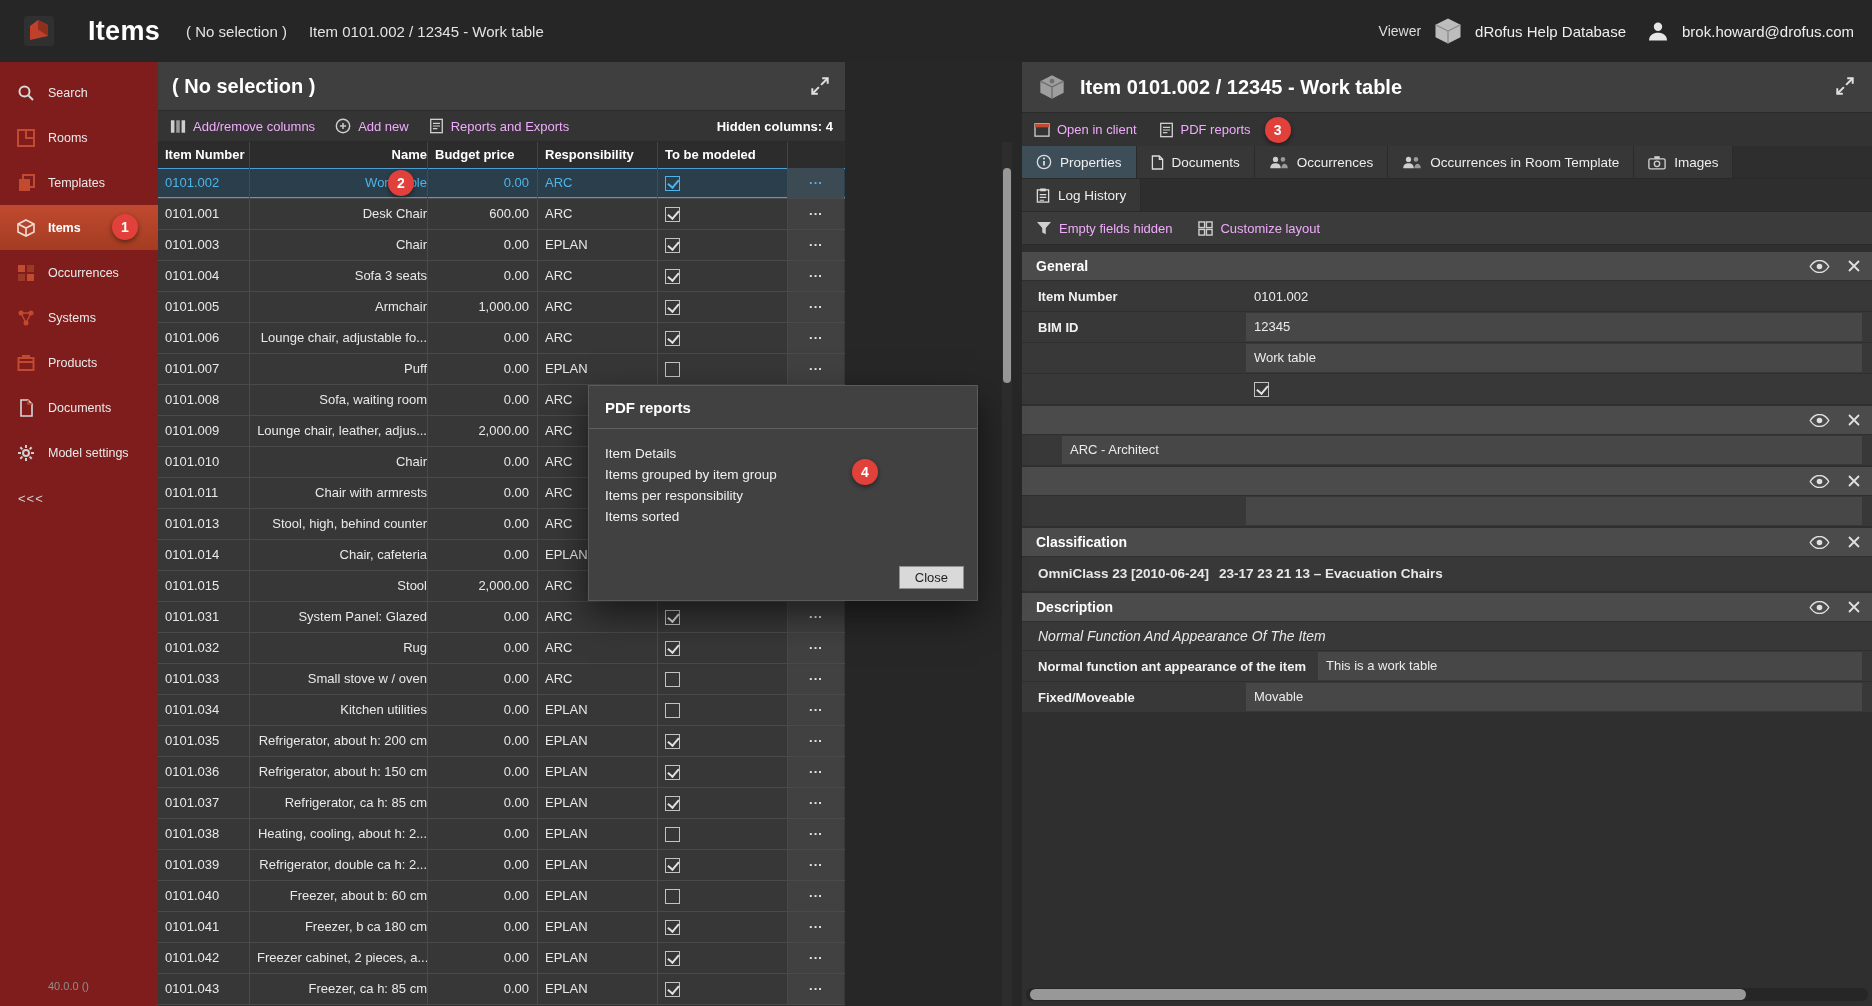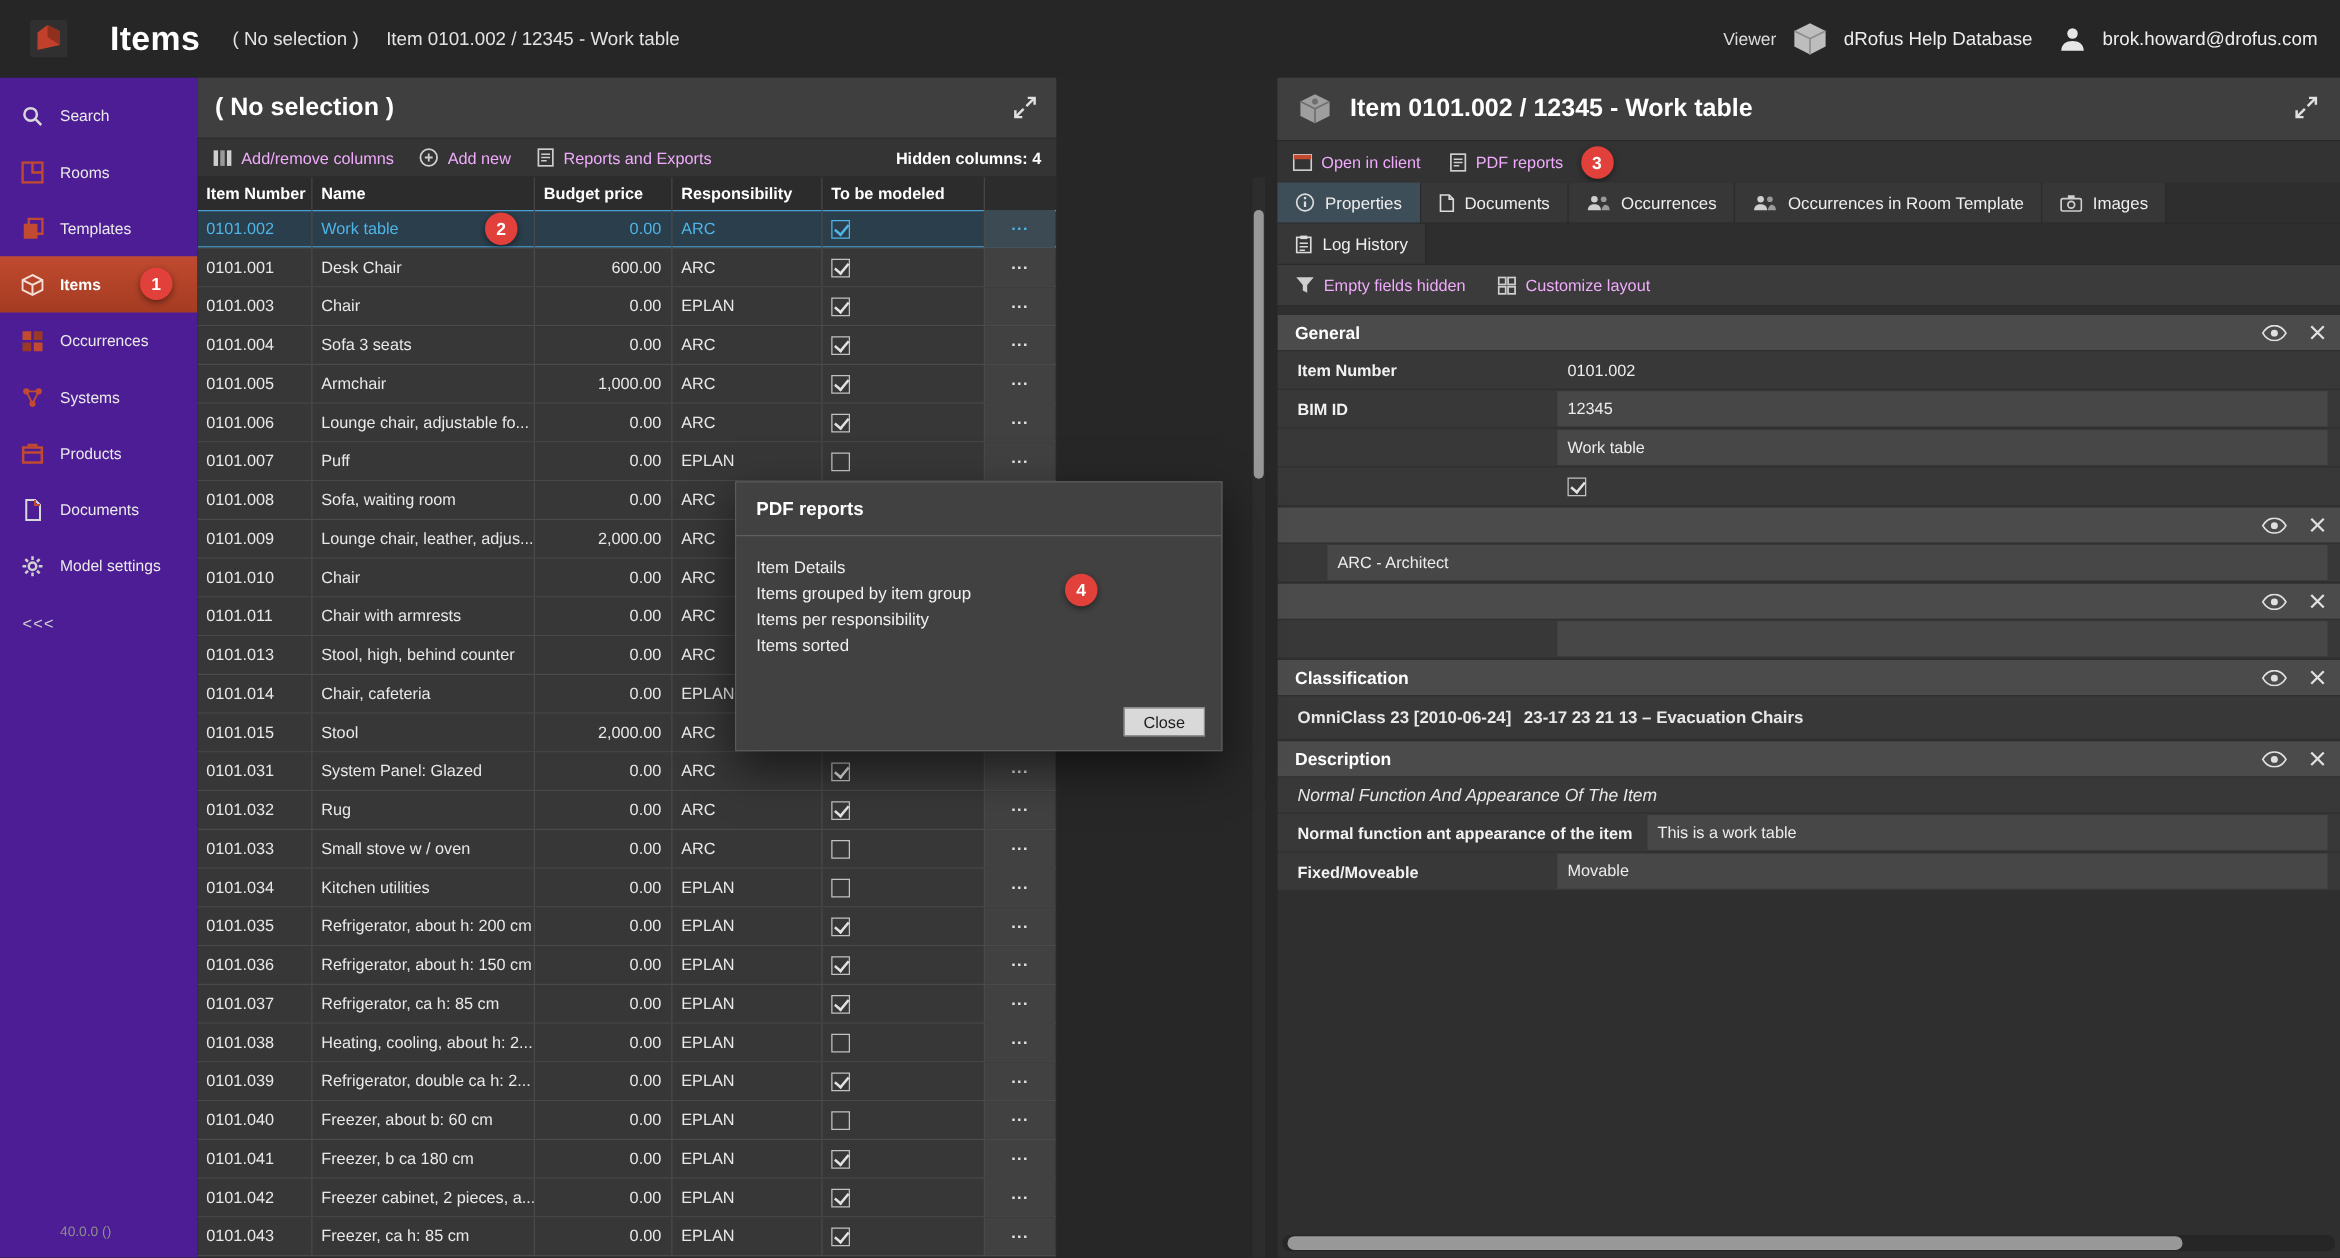--- a/index.html
+++ b/index.html
@@ -15,21 +15,21 @@
   .tb-item { margin-left:22px; font-size:15px; color:#e3e3e3; }
   .tb-right { margin-left:auto; display:flex; align-items:center; gap:12px; }
   .tb-role { font-size:14px; color:#dcdcdc; }
   .tb-db { font-size:15px; color:#eee; margin-right:8px; }
   .tb-user { font-size:15px; color:#eee; cursor:pointer; }
 
   
   .badge { width:26px; height:26px; border-radius:50%; background:#e2403a; color:#fff; font-size:14px; font-weight:bold; display:flex; align-items:center; justify-content:center; box-shadow:0 2px 5px rgba(0,0,0,.45); flex-shrink:0; }
 
   
-  .sidebar { position:absolute; left:0; top:62px; width:158px; bottom:0; background:#4c1d95; padding-top:8px; }
+  .sidebar { position:absolute; left:0; top:62px; width:158px; bottom:0; background:#7f1d1d; padding-top:8px; }
   .sb-item { height:45px; display:flex; align-items:center; padding-left:17px; gap:13px; cursor:pointer; position:relative; }
   .sb-item .lbl { font-size:12.5px; color:#eaeaea; }
   .sb-item.active { background:linear-gradient(180deg,#c04a2f,#a43c22); }
   .sb-item.active .lbl { color:#fff; font-weight:bold; }
   .sb-badge { position:absolute; right:20px; top:9px; }
   .sb-collapse { margin:16px 0 0 18px; font-size:13px; color:#d0d0d0; letter-spacing:1px; cursor:pointer; }
   .sb-version { position:absolute; left:48px; bottom:14px; font-size:11px; color:#8f8f8f; }
 
   
   .list-panel { position:absolute; left:158px; top:62px; width:687px; bottom:0; display:flex; flex-direction:column; background:#303030; }
@@ -38,21 +38,21 @@
   .panel-expand { position:absolute; right:14px; top:13px; cursor:pointer; }
   .lp-toolbar { height:32px; background:#343434; border-top:1px solid #2b2b2b; border-bottom:1px solid #2b2b2b; display:flex; align-items:center; padding:0 12px; gap:20px; flex-shrink:0; }
   .tb-btn { display:flex; align-items:center; gap:7px; font-size:13px; color:#f0abfc; cursor:pointer; white-space:nowrap; }
   .lp-hidden { margin-left:auto; font-weight:bold; font-size:13px; color:#fff; }
   .lp-thead { height:26px; display:flex; background:#2c2c2c; flex-shrink:0; }
   .hc { font-size:13px; font-weight:bold; color:#fff; line-height:25px; padding-left:7px; border-right:1px solid #454545; overflow:hidden; white-space:nowrap; cursor:pointer; }
   .lp-rows { flex:1; overflow:hidden; }
   .trow { height:31px; display:flex; background:#373737; border-bottom:1px solid #4a4a4a; cursor:pointer; }
   .c { font-size:13px; color:#e9e9e9; line-height:29px; padding-left:7px; border-right:1px solid #4a4a4a; overflow:hidden; white-space:nowrap; }
   .c-num { width:92px; }
-  .c-name { width:178px; position:relative; }
+  .c-name { width:178px; position:relative;text-align:right; }
   .c-price { width:110px; text-align:right; padding-right:8px; }
   .c-resp { width:120px; }
   .c-model { width:130px; display:flex; align-items:center; }
   .c-act { width:56px; text-align:center; background:#414141; color:#e6e6e6; font-weight:bold; letter-spacing:1px; border-right:none; padding-left:0; line-height:24px; }
   .cb { width:15px; height:15px; border:1px solid #c2c2c2; position:relative; display:inline-block; background:transparent; cursor:pointer; flex-shrink:0; }
   .cb.checked::after { content:""; position:absolute; left:4px; top:0.5px; width:4.5px; height:9px; border-right:2px solid #e2e2e2; border-bottom:2px solid #e2e2e2; transform:rotate(40deg); }
   .trow.selected { background:#2b3e4b; box-shadow:inset 0 1px 0 #4aa0d4, inset 0 -1px 0 #4aa0d4; }
   .trow.selected .c { color:#4db5e8; }
   .trow.selected .cb { border-color:#4db5e8; }
   .trow.selected .cb.checked::after { border-color:#4db5e8; }

